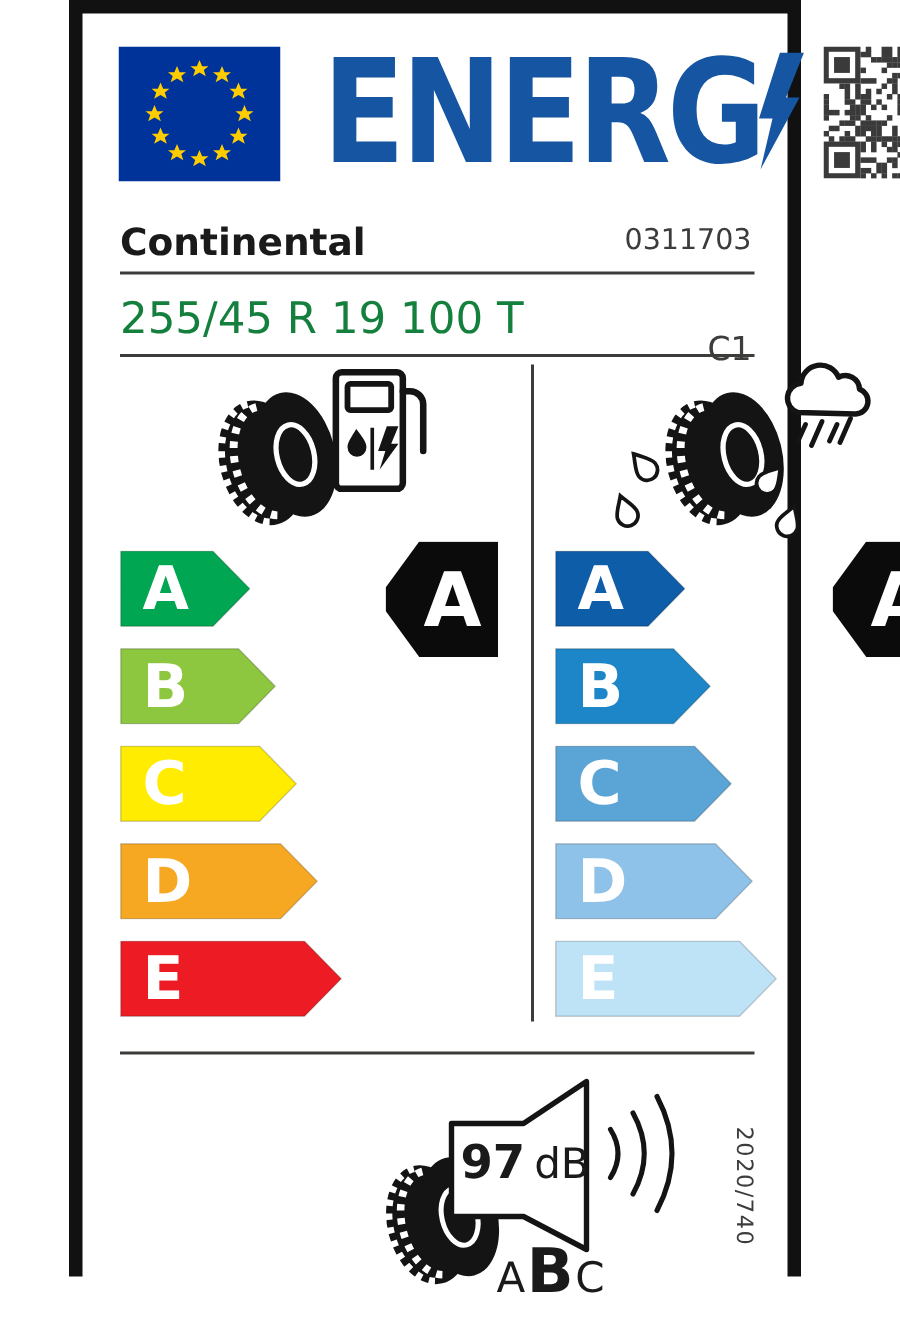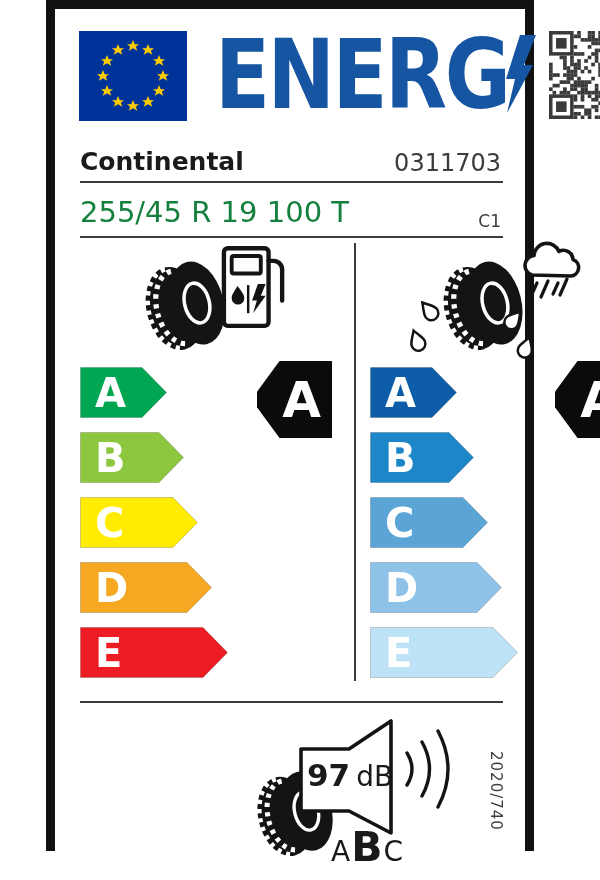--- a/index.html
+++ b/index.html
@@ -10,23 +10,23 @@
          box-sizing:border-box;background:#fff;margin-left:46px;}
   .abs{position:absolute;}
   
   .flag{left:24px;top:22px;width:108px;height:90px;}
   .energy-logo{left:160px;top:18px;font-size:96px;font-weight:800;letter-spacing:-3px;
                color:#1655A2;transform:scaleX(.84);transform-origin:left top;line-height:1.0;}
   .bolt{left:450px;top:26px;}
   .qr{left:494px;top:22px;width:88px;height:88px;}
   
   .brand{left:25px;top:138px;font-size:25px;font-weight:700;color:#1a1a1a;}
-  .typeid{right:24px;top:140px;font-size:24px;color:#3c3c3b;}
+  .typeid{right:24px;top:140px;font-size:19px;color:#3c3c3b;}
   .size{left:25px;top:186px;font-size:29px;color:#15803d;}
-  .tclass{right:24px;top:202px;font-size:17px;color:#3c3c3b;}
+  .tclass{right:24px;top:212px;font-size:22px;color:#3c3c3b;}
   .hline{position:absolute;left:25px;right:22px;height:2px;background:#3c3c3b;}
   .hl1{top:172px;}.hl2{top:227px;}.hl3{top:692px;}
   .vline{left:299px;top:234px;width:2px;height:438px;background:#3c3c3b;}
   
   .tyre-fuel{left:86px;top:246px;width:88px;height:102px;}
   .pump{left:166px;top:236px;width:66px;height:86px;}
   .tyre-wet{left:384px;top:246px;width:88px;height:102px;}
   .cloud{left:460px;top:230px;width:74px;height:62px;}
   .splash{left:348px;top:292px;width:136px;height:62px;}
   

